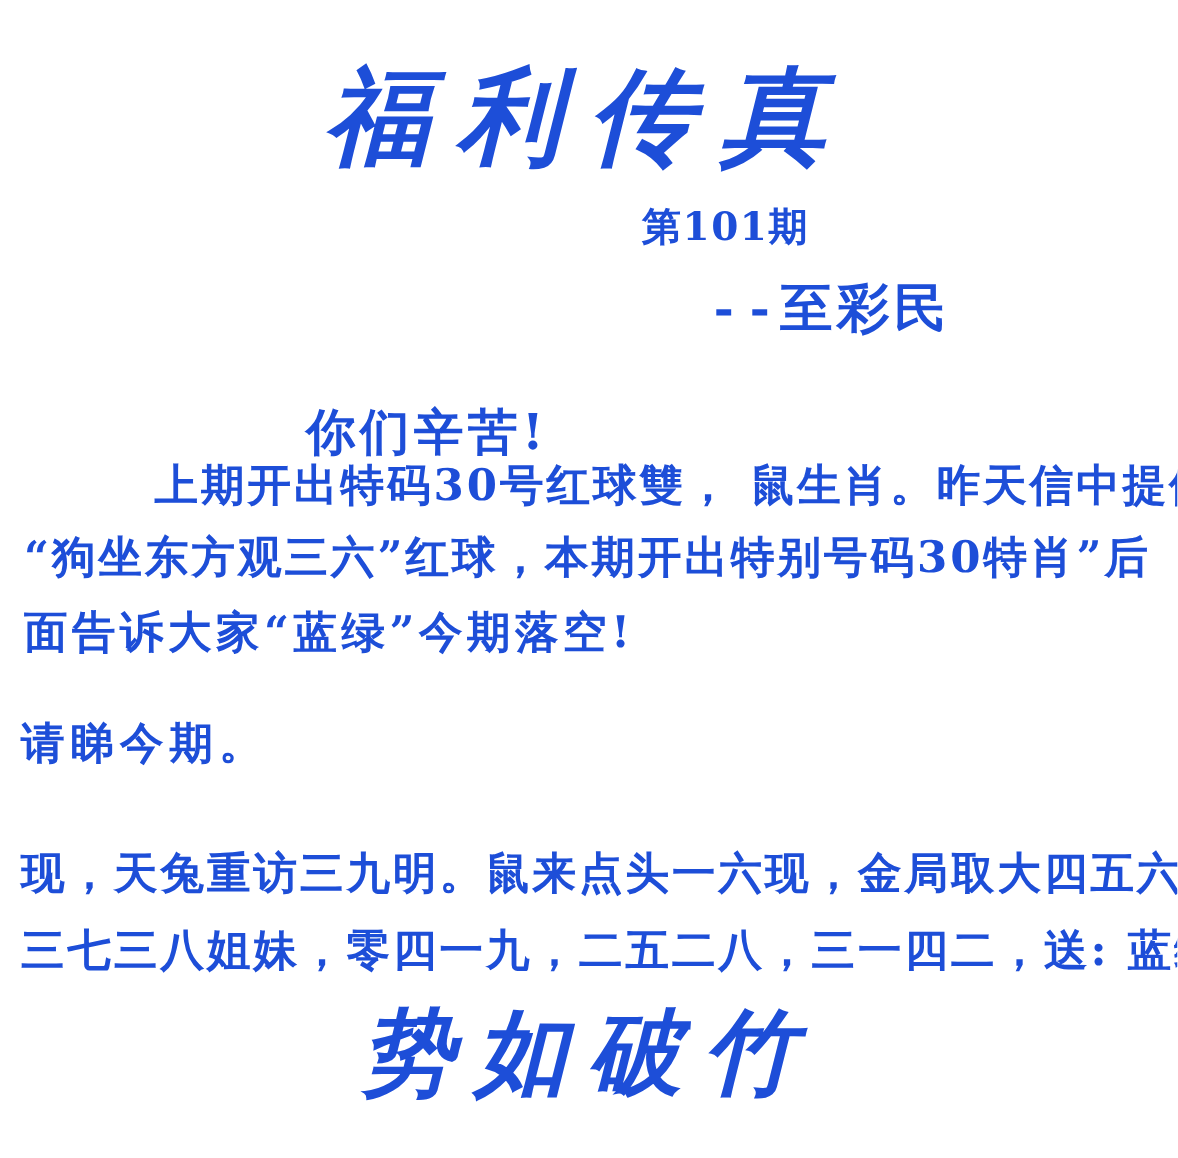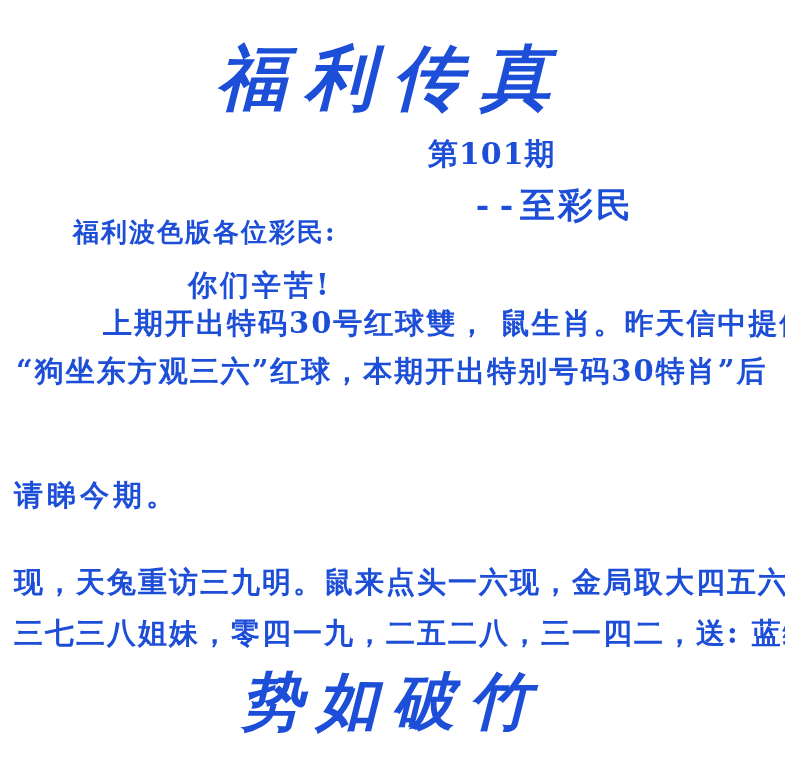--- a/index.html
+++ b/index.html
@@ -34,40 +34,40 @@
   }
   .subtitle {
     left: 115px;
     top: 132px;
     font-size: 27px;
     letter-spacing: 2px;
   }
   .issue {
     left: 428px;
     top: 134px;
-    font-size: 30px;
+    font-size: 26px;
     letter-spacing: 1px;
   }
   .attribution {
     left: 472px;
     top: 182px;
     font-size: 35px;
     letter-spacing: 3px;
     font-family: Liberation Mono, monospace;
   }
   .salutation {
     left: 73px;
     top: 215px;
     font-size: 26px;
     letter-spacing: 2px;
   }
   .greeting {
-    left: 188px;
+    left: 204px;
     top: 266px;
-    font-size: 29px;
+    font-size: 33px;
     letter-spacing: 3px;
     text-align: right;
   }
   .body-1 { left: 103px; top: 304px; font-size: 29px; letter-spacing: 2px; }
   .body-2 { left: 16px;  top: 352px; font-size: 29px; letter-spacing: 2px; text-align: center; }
   .body-3 { left: 16px;  top: 402px; font-size: 29px; letter-spacing: 3px; }
   .body-4 { left: 14px;  top: 476px; font-size: 29px; letter-spacing: 4px; }
   .poem-1 { left: 103px; top: 515px; font-size: 29px; letter-spacing: 2px; }
   .poem-2 { left: 14px;  top: 563px; font-size: 29px; letter-spacing: 2px; }
   .poem-3 { left: 14px;  top: 614px; font-size: 29px; letter-spacing: 2px; }
@@ -87,28 +87,28 @@
 
 <div class="page">
 
   <div class="line title">福利传真</div>
 
 
   <div class="line issue">第101期</div>
 
   <div class="line attribution">--至彩民</div>
 
-  <div class="line salutation">福利波色版各位彩民:</div>
 
   <div class="line greeting">你们辛苦!</div>
 
   <div class="line body-1">上期开出特码30号红球雙， 鼠生肖。昨天信中提供</div>
 
   <div class="line body-2">“狗坐东方观三六”红球，本期开出特别号码30特肖”后</div>
 
+  <div class="line body-3">面告诉大家“蓝绿”今期落空!</div>
 
   <div class="line body-4">请睇今期。</div>
 
 
   <div class="line poem-2">现，天兔重访三九明。鼠来点头一六现，金局取大四五六。</div>
 
   <div class="line poem-3">三七三八姐妹，零四一九，二五二八，三一四二，送: 蓝绿</div>
 
   <div class="line footer-slogan">势如破竹</div>
 

